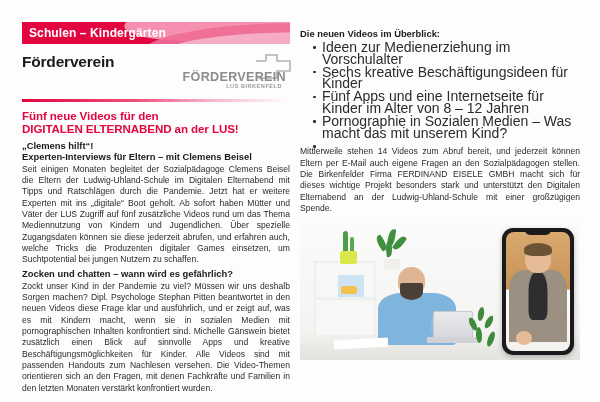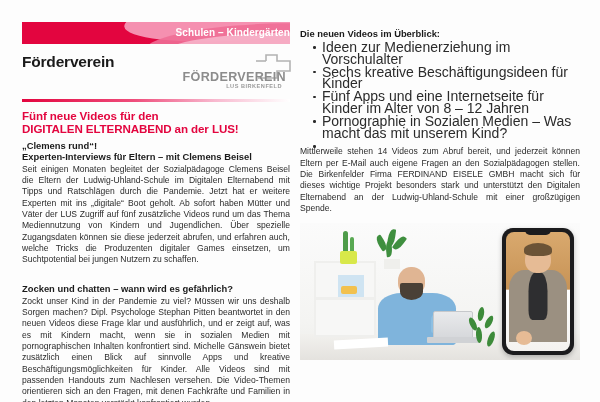--- a/index.html
+++ b/index.html
@@ -64,26 +64,25 @@
     height: 34px;
     background: #f7b7cd;
     border-radius: 50%;
     opacity: .85;
     transform: rotate(-2deg);
   }
   .banner-text {
     position: relative;
     z-index: 3;
     color: #ffffff;
-    font-size: 10px;
+    font-size: 12px;
     font-weight: bold;
     line-height: 22px;
     padding-left: 7px;
     letter-spacing: .1px;
-    text-align: right;
   }
 
   .org-block {
     position: relative;
     margin-top: 9px;
     height: 44px;
   }
   .org-title {
     font-size: 15.5px;
     font-weight: bold;
@@ -156,21 +155,21 @@
   }
   .body {
     font-size: 8.55px;
     line-height: 11.35px;
     text-align: justify;
     color: #2b2b2b;
     margin-top: 1px;
     hyphens: manual;
   }
   .sec-head {
-    margin-top: 17px;
+    margin-top: 2px;
     font-size: 9.4px;
     font-weight: bold;
     line-height: 12px;
     color: #1a1a1a;
   }
 
   
   .col-right {
     position: absolute;
     left: 300px;
@@ -522,21 +521,21 @@
       </div>
     </div>
 
     <div class="rule"></div>
 
     <div class="headline">
       <div>Fünf neue Videos für den</div>
       <div>DIGITALEN ELTERNABEND an der LUS!</div>
     </div>
 
-    <div class="kicker">„Clemens rund“!</div>
+    <div class="kicker">„Clemens hilft“!</div>
     <div class="subhead">Experten-Interviews für Eltern – mit Clemens Beisel</div>
 
     <div class="body">Seit einigen Monaten begleitet der Sozialpädagoge Clemens Beisel die Eltern der Ludwig-Uhland-Schule im Digitalen Elternabend mit Tipps und Ratschlägen durch die Pandemie. Jetzt hat er weitere Experten mit ins „digitale“ Boot geholt. Ab sofort haben Mütter und Väter der LUS Zugriff auf fünf zusätzliche Videos rund um das Thema Mediennutzung von Kindern und Jugendlichen. Über spezielle Zugangsdaten können sie diese jederzeit abrufen, und erfahren auch, welche Tricks die Produzenten digitaler Games einsetzen, um Suchtpotential bei jungen Nutzern zu schaffen.</div>
 
     <div class="sec-head">Zocken und chatten – wann wird es gefährlich?</div>
 
     <div class="body">Zockt unser Kind in der Pandemie zu viel? Müssen wir uns deshalb Sorgen machen? Dipl. Psychologe Stephan Pitten beantwortet in den neuen Videos diese Frage klar und ausführlich, und er zeigt auf, was es mit Kindern macht, wenn sie in sozialen Medien mit pornographischen Inhalten konfrontiert sind. Michelle Gänswein bietet zusätzlich einen Blick auf sinnvolle Apps und kreative Beschäftigungsmöglichkeiten für Kinder. Alle Videos sind mit passenden Handouts zum Nachlesen versehen. Die Video-Themen orientieren sich an den Fragen, mit denen Fachkräfte und Familien in den letzten Monaten verstärkt konfrontiert wurden.</div>
   </div>
 
   <div class="col-right">

